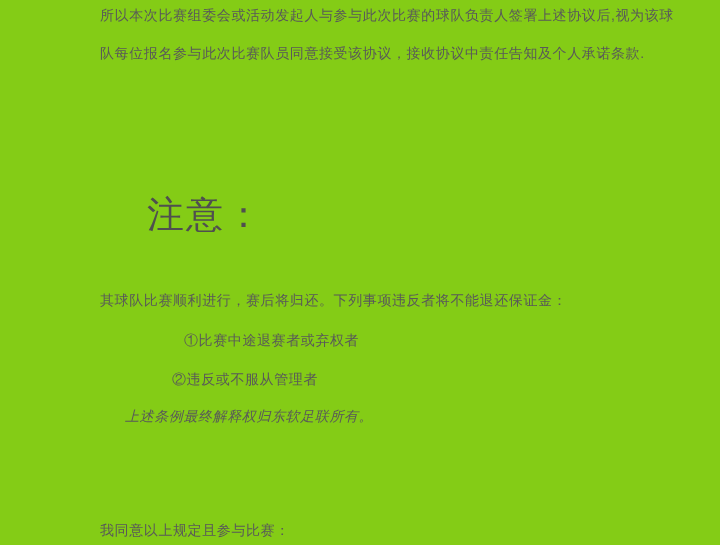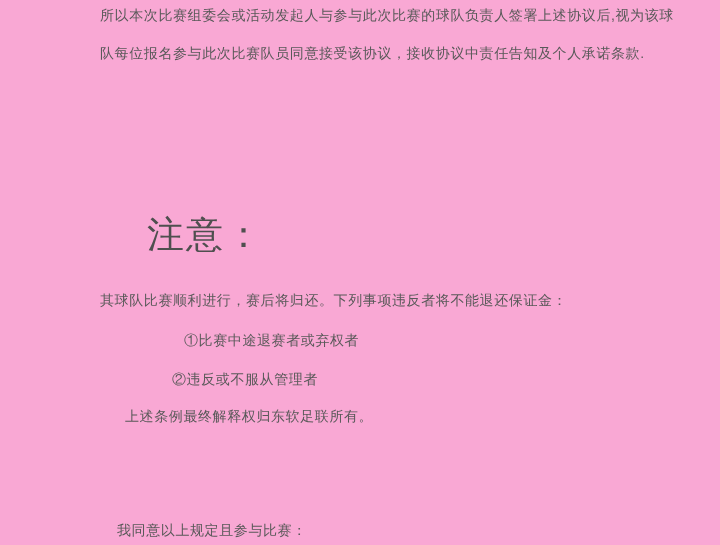--- a/index.html
+++ b/index.html
@@ -4,21 +4,21 @@
 <style>
   html, body {
     margin: 0;
     padding: 0;
     background: #ffffff;
   }
   .page {
     position: relative;
     width: 720px;
     height: 545px;
-    background: #f9a8d4;
+    background: #84cc16;
     overflow: hidden;
     font-family: "Liberation Sans", sans-serif;
   }
   .line {
     position: absolute;
     font-size: 14px;
     line-height: 1;
     letter-spacing: 0.6px;
     color: #595959;
     white-space: nowrap;
@@ -28,28 +28,27 @@
   .l3 { left: 193px; top: 85px; }
   .notice-heading {
     position: absolute;
     left: 147px;
     top: 196px;
     font-size: 37px;
     line-height: 1;
     letter-spacing: 2px;
     color: #4f4f4f;
     white-space: nowrap;
-    margin-top: 20px;
   }
   .l4 { left: 165px; top: 255px; }
   .l5 { left: 100px; top: 293px; }
   .v1 { left: 184px; top: 333px; }
   .v2 { left: 172px; top: 372px; }
-  .l6 { left: 125px; top: 409px; }
-  .l7 { left: 117px; top: 523px; }
+  .l6 { left: 125px; top: 409px; font-style: italic; }
+  .l7 { left: 100px; top: 523px; }
 </style>
 </head>
 <body>
 
 <div class="page">
   <div class="line l1">所以本次比赛组委会或活动发起人与参与此次比赛的球队负责人签署上述协议后,视为该球</div>
   <div class="line l2">队每位报名参与此次比赛队员同意接受该协议，接收协议中责任告知及个人承诺条款.</div>
 
   <div class="notice-heading">注意：</div>
 

